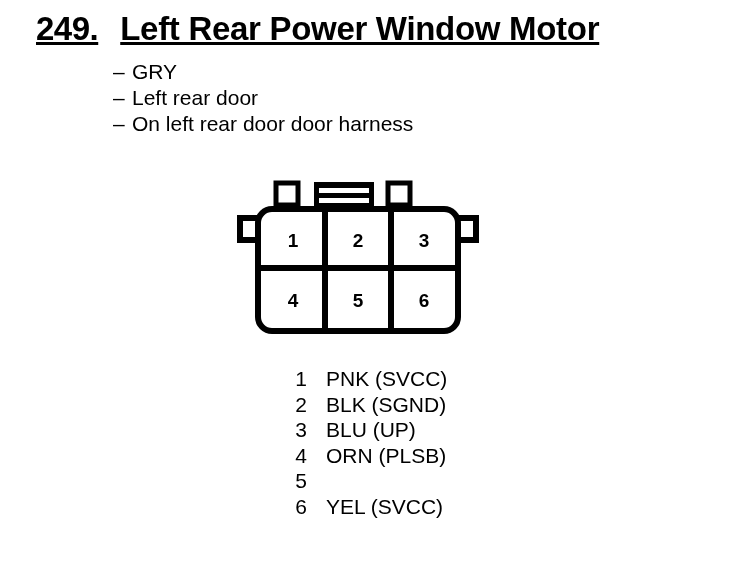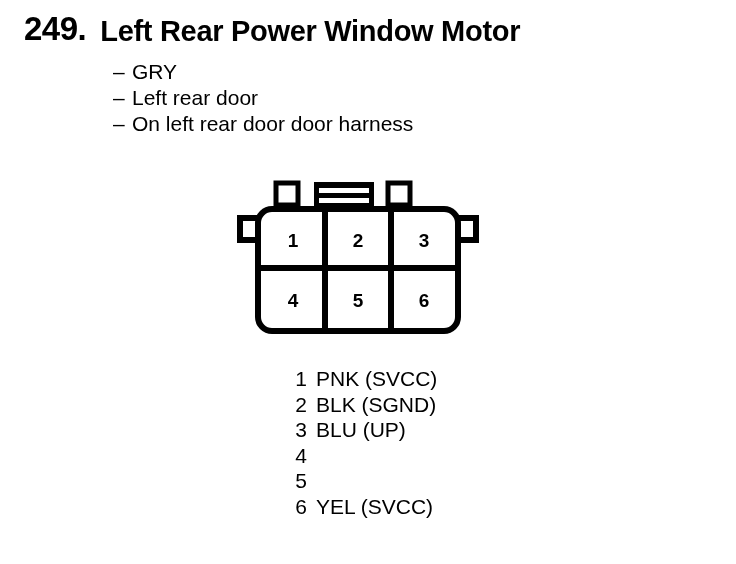--- a/index.html
+++ b/index.html
@@ -14,35 +14,36 @@
     position: relative;
     overflow: hidden;
     font-family: "Liberation Sans", sans-serif;
     color: #000000;
     -webkit-font-smoothing: none;
   }
 
   
   .title-row {
     position: absolute;
-    left: 24px;
+    left: 36px;
     top: 10px;
     display: flex;
-    align-items: flex-end;
+    align-items: flex-start;
     white-space: nowrap;
+    text-decoration: underline;
   }
   .title-number {
     font-size: 33px;
     font-weight: bold;
     letter-spacing: -0.5px;
   }
   .title-text {
-    font-size: 29px;
+    font-size: 33px;
     font-weight: bold;
-    margin-left: 14px;
+    margin-left: 22px;
     letter-spacing: -0.3px;
   }
 
   
   .bullets {
     position: absolute;
     left: 113px;
     top: 59px;
   }
   .bullet-line {
@@ -89,21 +90,21 @@
     font-size: 21px;
     line-height: 25.5px;
     white-space: nowrap;
   }
   .legend-num {
     width: 21px;
     flex: 0 0 21px;
     text-align: right;
   }
   .legend-label {
-    margin-left: 9px;
+    margin-left: 19px;
   }
 </style>
 </head>
 <body>
 
 <div class="title-row">
   <span class="title-number">249.</span>
   <span class="title-text">Left Rear Power Window Motor</span>
 </div>
 
@@ -162,20 +163,21 @@
   <div class="legend-row">
     <span class="legend-num">2</span>
     <span class="legend-label">BLK (SGND)</span>
   </div>
   <div class="legend-row">
     <span class="legend-num">3</span>
     <span class="legend-label">BLU (UP)</span>
   </div>
   <div class="legend-row">
     <span class="legend-num">4</span>
+    <span class="legend-label">ORN (PLSB)</span>
   </div>
   <div class="legend-row">
     <span class="legend-num">5</span>
   </div>
   <div class="legend-row">
     <span class="legend-num">6</span>
     <span class="legend-label">YEL (SVCC)</span>
   </div>
 </div>
 

